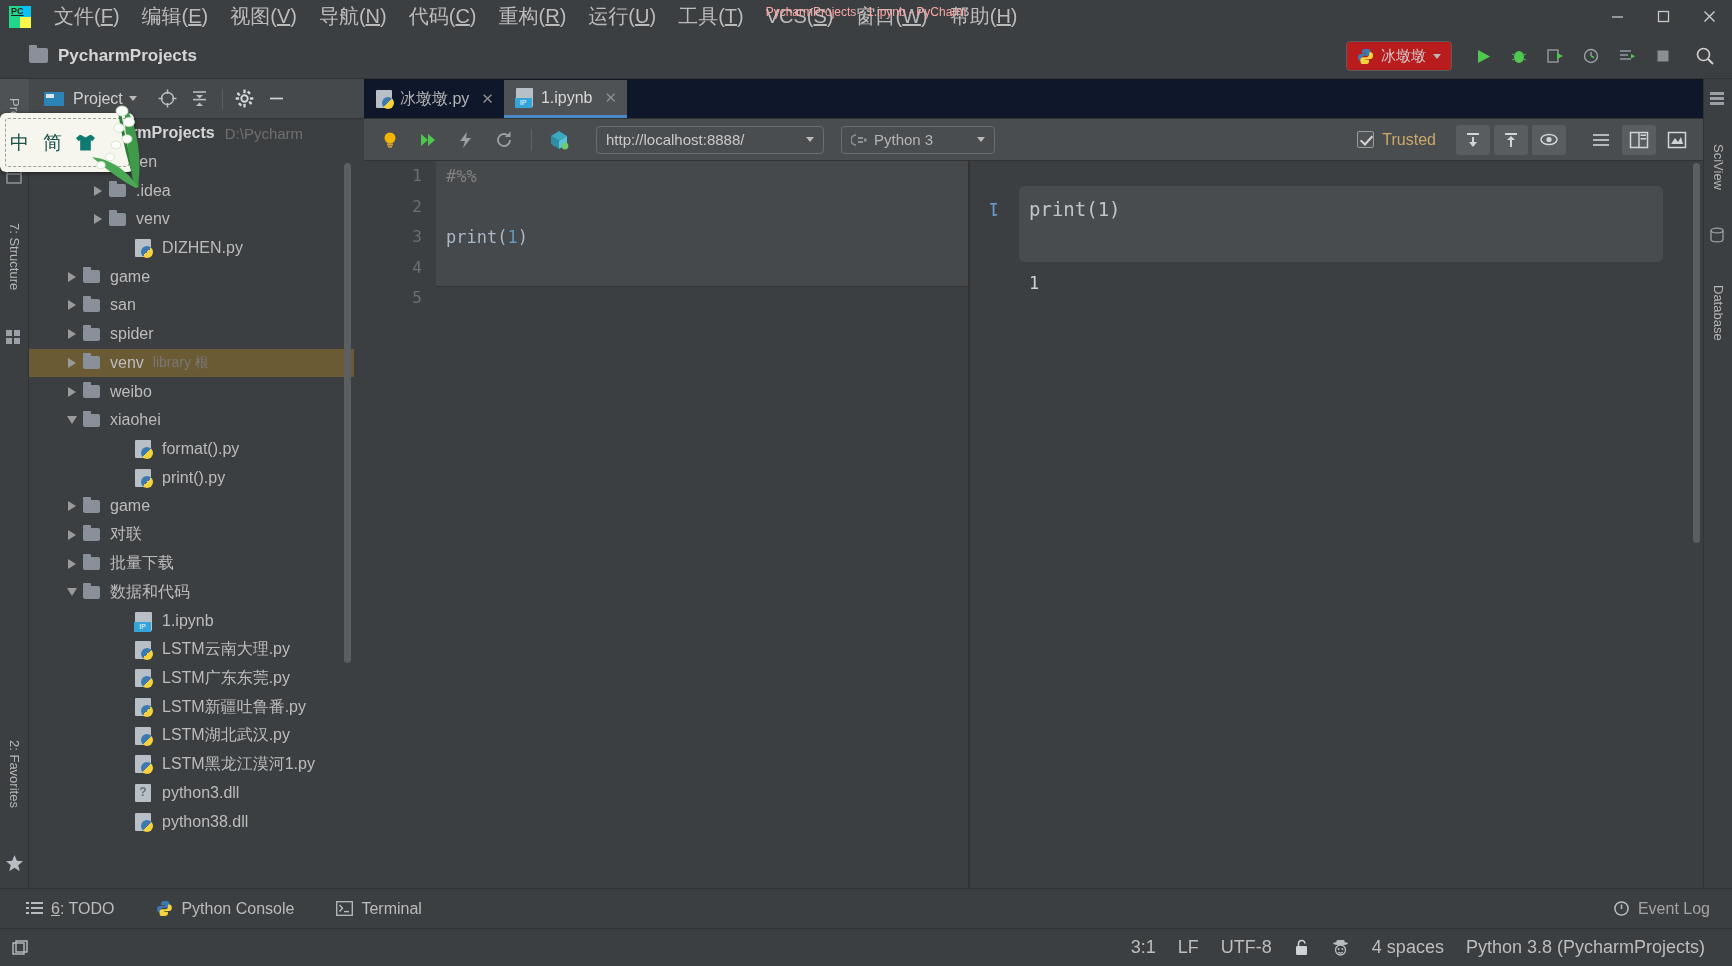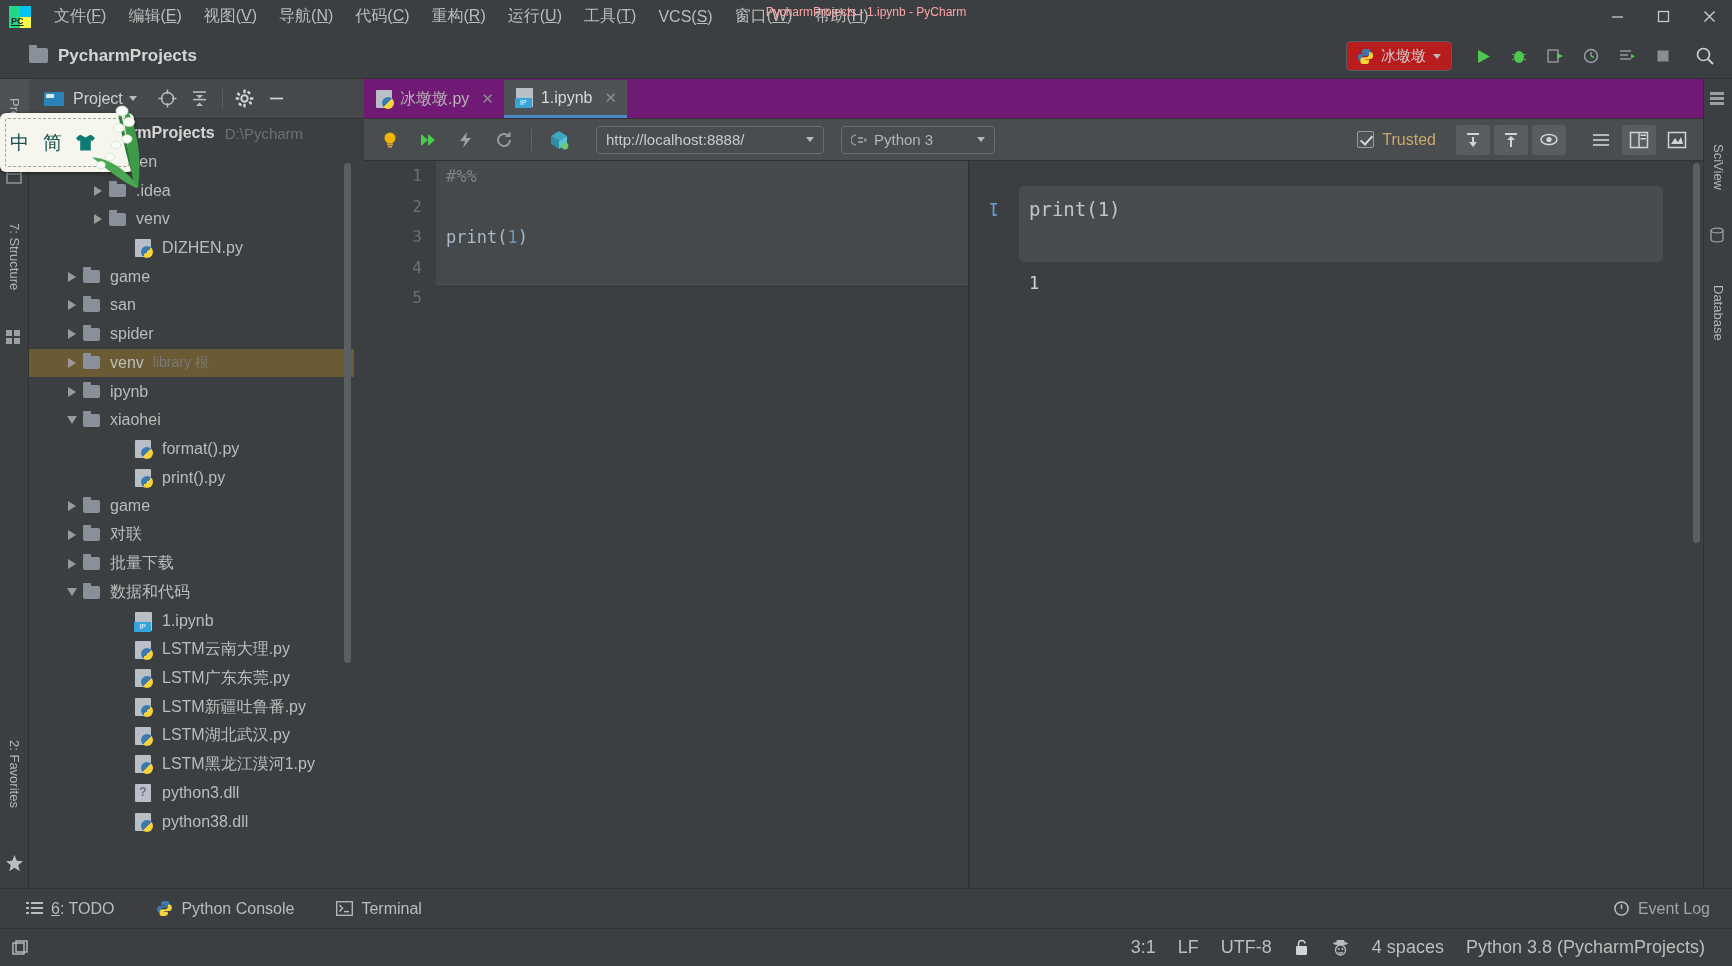--- a/index.html
+++ b/index.html
@@ -15,24 +15,24 @@
   
   .menubar {
     position: absolute; left:0; top:0; width:1732px; height:33px;
     background:#3c3f41; display:flex; align-items:center;
   }
   .pc-logo { width:22px; height:22px; margin-left:9px; margin-right:12px; position:relative; flex:0 0 auto;}
   .pc-logo .q1 { position:absolute; left:0; top:0; width:11px; height:11px; background:#21d789; }
   .pc-logo .q2 { position:absolute; right:0; top:0; width:11px; height:11px; background:#07c3f2; }
   .pc-logo .q3 { position:absolute; left:0; bottom:0; width:11px; height:11px; background:#21d789; }
   .pc-logo .q4 { position:absolute; right:0; bottom:0; width:11px; height:11px; background:#fcf84a; }
-  .pc-logo .pctxt { position:absolute; left:2px; top:10px; font-size:9px; color:#1f1f1f; font-weight:bold; font-family:"Liberation Sans",sans-serif;text-decoration:underline; }
+  .pc-logo .pctxt { position:absolute; left:2px; top:0; font-size:9px; color:#1f1f1f; font-weight:bold; font-family:"Liberation Sans",sans-serif;text-decoration:underline; }
 
   .menu-item {
-    font-size:16px; color:#bbbbbb; padding:3px 11px; cursor:default;
+    font-size:20px; color:#bbbbbb; padding:3px 11px; cursor:default;
     white-space:nowrap; font-family:"Liberation Sans",sans-serif;
   }
   .menu-item u { text-decoration: underline; }
 
   .win-title {
     position:absolute; left:0; right:0; top:5px; text-align:center;
     font-size:12px; color:#fca5a5; pointer-events:none;
   }
   .win-buttons { position:absolute; right:0; top:0; height:33px; display:flex; align-items:center; }
   .win-btn { width:46px; height:33px; display:flex; align-items:center; justify-content:center; color:#c8c8c8; font-size:15px; }
@@ -121,21 +121,21 @@
   }
   .ime:before{ content:""; position:absolute; left:5px; top:5px; right:5px; bottom:5px; border:1px dashed #9aa39a; border-radius:3px;}
   .ime .g { font-size:19px; color:#18514a; z-index:2; }
   .ime .shirt { width:19px; height:16px; background:#0e7b72; z-index:2;
     clip-path: polygon(0 22%,22% 0,36% 10%,50% 18%,64% 10%,78% 0,100% 22%,86% 42%,78% 34%,78% 100%,22% 100%,22% 34%,14% 42%); }
   .ime-flower { position:absolute; right:-22px; top:-18px; width:70px; height:96px; z-index:3; pointer-events:none; }
 
   
   .editor-area { position:absolute; left:364px; top:79px; right:29px; bottom:78px; background:#3c3f41; }
 
-  .tabbar { height:40px; background:#701a75; display:flex; align-items:flex-end; border-bottom:1px solid #323232; }
+  .tabbar { height:40px; background:#0f172a; display:flex; align-items:flex-end; border-bottom:1px solid #323232; }
   .etab { height:38px; display:flex; align-items:center; gap:8px; padding:0 10px 0 12px; font-size:16px; color:#b4b4b4; }
   .etab.active { background:#4e5254; color:#d7d7d7; border-bottom:3px solid #4a88c7; }
   .etab .x { color:#8d8d8d; font-size:15px; margin-left:4px; }
 
   .nbtoolbar {
     height:42px; background:#4a4d4f; display:flex; align-items:center; gap:4px;
     padding:0 9px; border-bottom:1px solid #323232;
   }
   .nb-btn { width:34px; height:30px; display:flex; align-items:center; justify-content:center; border-radius:3px; }
   .nb-sep { width:1px; height:22px; background:#5f6365; margin:0 6px; }
@@ -488,21 +488,21 @@
             <span>venv</span>
             <span class="sub">library 根</span>
           </div>
           <div class="trow" style="padding-left: 32px;">
             <span class="arrow">
               <span class="tri-r"></span>
             </span>
             <span class="ico">
               <span class="fold"></span>
             </span>
-            <span>ipynb</span>
+            <span>weibo</span>
           </div>
           <div class="trow" style="padding-left: 32px;">
             <span class="arrow">
               <span class="tri-d"></span>
             </span>
             <span class="ico">
               <span class="fold"></span>
             </span>
             <span>xiaohei</span>
           </div>

